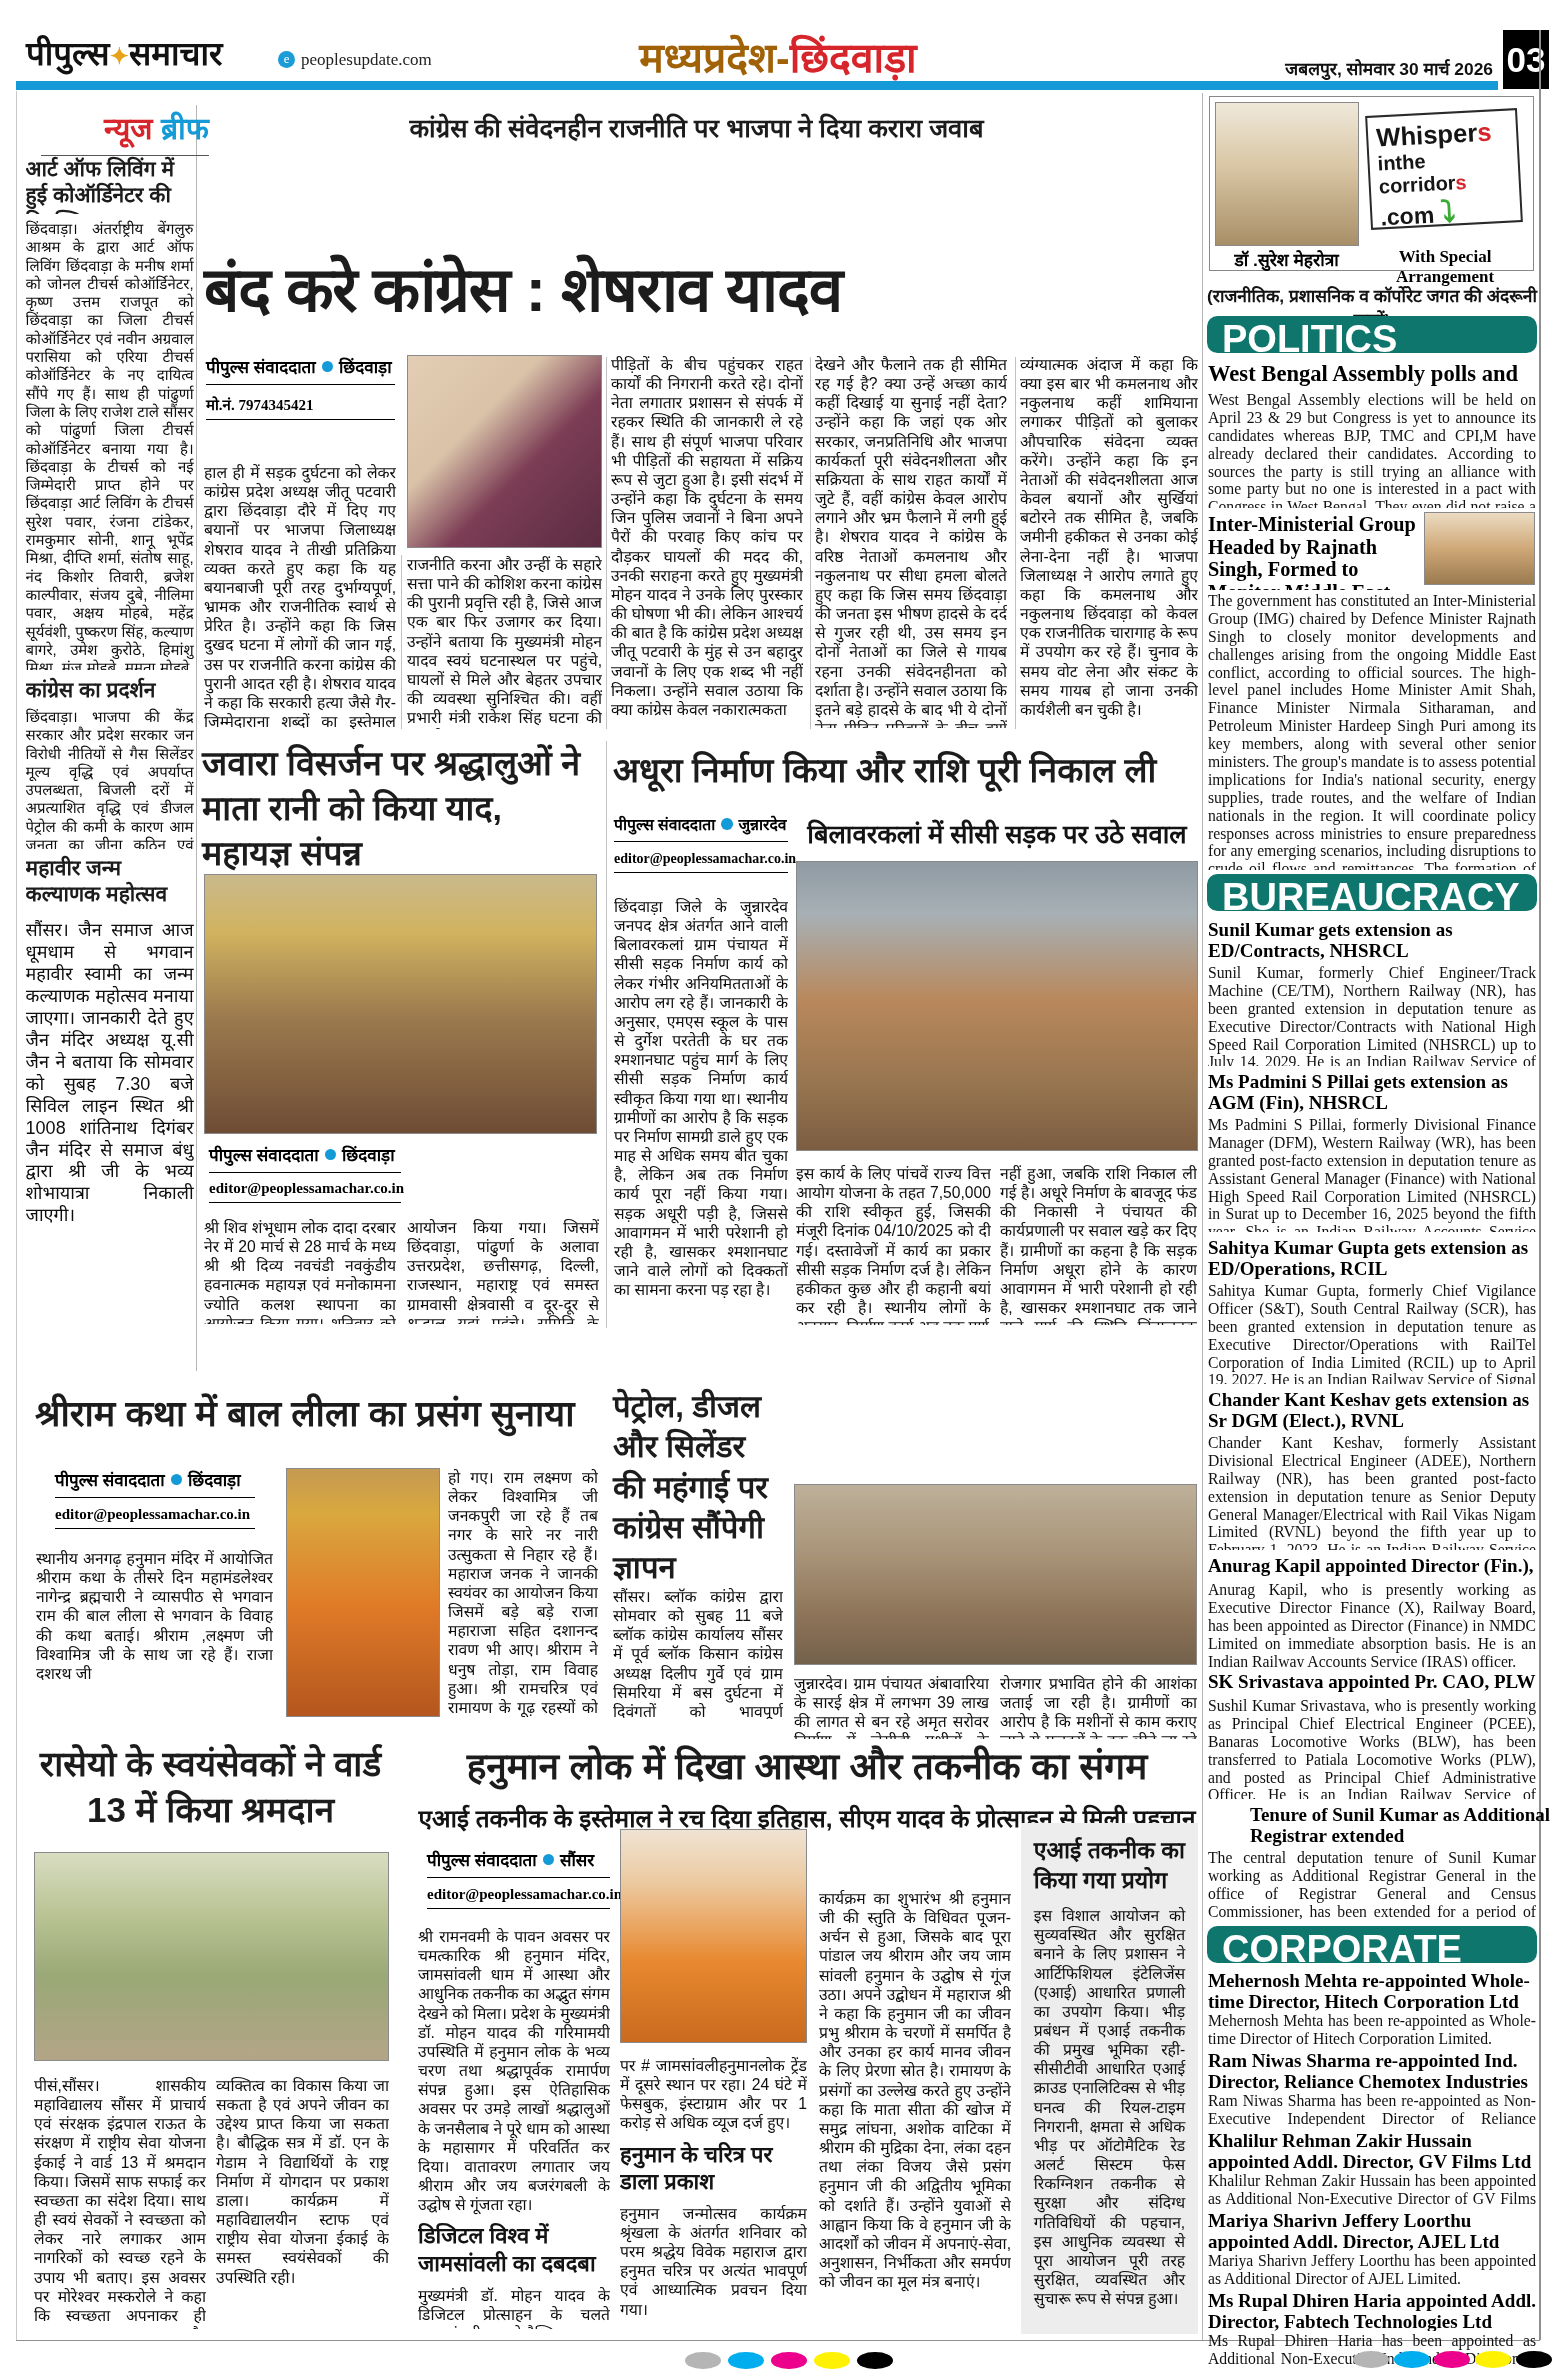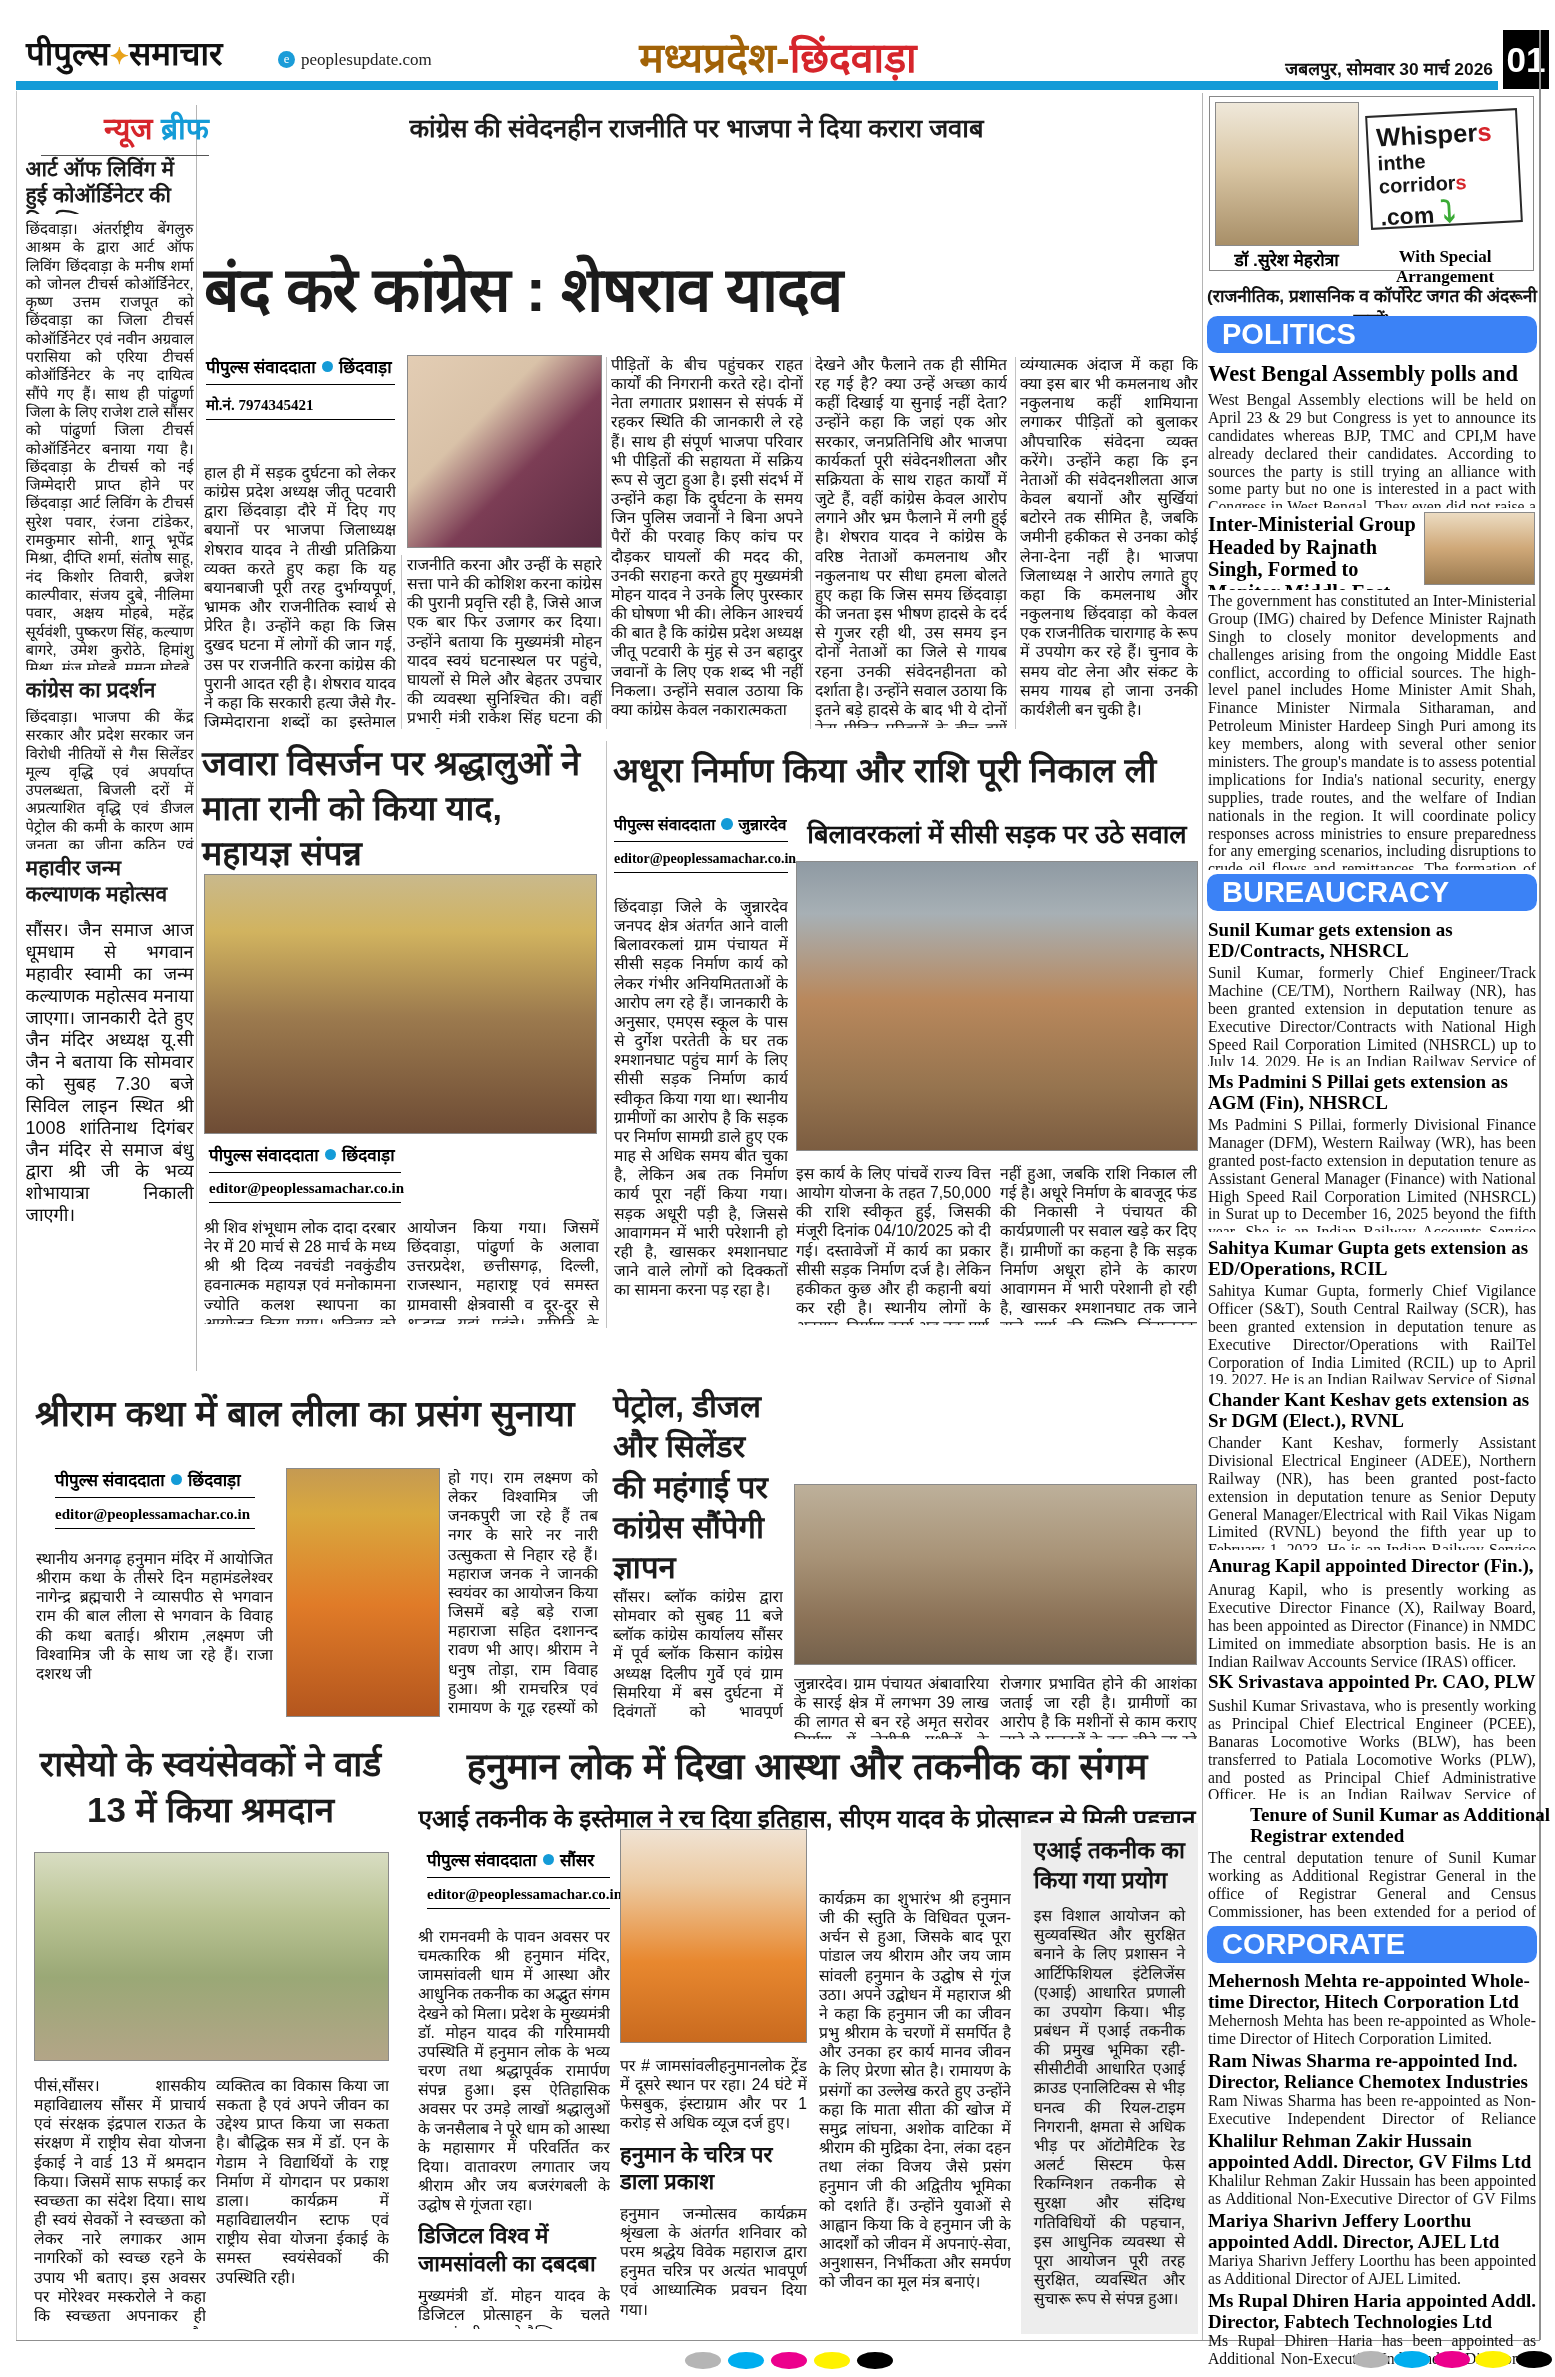--- a/index.html
+++ b/index.html
@@ -3,21 +3,21 @@
 <meta charset="utf-8">
 <style>
   html,body{margin:0;padding:0;background:#ddd;}
   .page{position:relative;width:1555px;height:2377px;background:#fff;font-family:"Liberation Sans",sans-serif;overflow:hidden;}
   .abs{position:absolute;}
   .col{position:absolute;overflow:hidden;}
   .hbody{font-size:15.7px;line-height:1.22;text-align:justify;color:#0d0d0d;}
   .ebody{font-family:"Liberation Serif",serif;font-size:15.7px;line-height:1.14;text-align:justify;color:#111;}
   .etitle{font-family:"Liberation Serif",serif;font-weight:bold;font-size:19px;line-height:1.12;color:#000;}
   .hl{font-weight:bold;color:#1c1c1c;}
-  .bar{background:#3b82f6;color:#fff;font-weight:bold;font-size:29px;border-radius:10.5px;padding:2.3px 15px;box-sizing:border-box;}
+  .bar{background:#0f766e;color:#fff;font-weight:bold;font-size:38px;border-radius:10.5px;padding:2.3px 15px;box-sizing:border-box;}
   .byline{font-weight:bold;font-size:17px;color:#000;display:flex;align-items:center;gap:5.8px;border-bottom:1.7px solid #000;padding-bottom:5.8px;}
   .dot{width:11.6px;height:11.6px;border-radius:50%;background:#149bd7;flex:0 0 auto;}
   .email{font-family:"Liberation Serif",serif;font-weight:bold;font-size:15px;border-bottom:1.7px solid #000;padding-bottom:4.6px;color:#000;}
   .subh{font-weight:bold;color:#131313;}
   .ph{border:0.6px solid #8a8a8a;box-sizing:border-box;}
   .vline{position:absolute;width:1.2px;background:#9a9a9a;}
   .hline{position:absolute;height:1.2px;background:#9a9a9a;}
   .graybox{background:#ededed;}
   .mark{position:absolute;width:36px;height:17.4px;border-radius:50%;}
   .wlogo{border:2.3px solid #2a2a2a;transform:rotate(-3deg);background:#fff;font-weight:bold;color:#151515;}
@@ -30,21 +30,21 @@
 
   <div class="abs" style="left:26px;top:30px;width:244px;height:46px;font-size:33px;font-weight:bold;color:#111;">
     <span>पीपुल्स</span><span style="color:#e8a21a;font-size:23px;vertical-align:middle;">✦</span><span>समाचार</span>
   </div>
   <div class="abs" style="left:278px;top:51px;width:17.4px;height:17.4px;border-radius:50%;background:#1b9cd8;color:#fff;font-size:12.8px;text-align:center;line-height:17.4px;font-family:'Liberation Serif',serif;">e</div>
   <div class="abs" style="left:301px;top:50px;width:174px;height:21px;font-family:'Liberation Serif',serif;font-size:17px;color:#222;">peoplesupdate.com</div>
   <div class="abs" style="left:592px;top:28px;width:372px;height:52px;font-size:41px;font-weight:bold;text-align:center;">
     <span style="color:#a16207;">मध्यप्रदेश-</span><span class="reds">छिंदवाड़ा</span>
   </div>
   <div class="abs" style="left:1249px;top:56px;width:244px;height:23px;font-size:17.4px;font-weight:bold;text-align:right;color:#111;">जबलपुर, सोमवार 30 मार्च 2026</div>
-  <div class="abs" style="left:1503px;top:30px;width:46px;height:59px;background:#000;color:#fff;font-size:35px;font-weight:bold;text-align:center;line-height:59px;">01</div>
+  <div class="abs" style="left:1503px;top:30px;width:46px;height:59px;background:#000;color:#fff;font-size:35px;font-weight:bold;text-align:center;line-height:59px;">03</div>
   <div class="abs" style="left:16.3px;top:81px;width:1482px;height:9.3px;background:#149bd7;"></div>
 
   <div class="vline" style="left:16.3px;top:91px;height:2250px;background:#c9c9c9;"></div>
   <div class="vline" style="left:1539px;top:30px;height:2310px;width:1.7px;background:#8f8f8f;"></div>
   <div class="hline" style="left:16.3px;top:2340px;width:1524px;background:#8f8f8f;"></div>
   <div class="vline" style="left:196px;top:105px;height:1266px;background:#b5b5b5;"></div>
   <div class="vline" style="left:1202px;top:93px;height:2247px;background:#b5b5b5;"></div>
 
   <div class="abs" style="left:41px;top:107px;width:168px;height:37px;font-size:30px;font-weight:bold;border-bottom:1.7px solid #555;padding-bottom:11px;text-align:right;">
     <span class="reds">न्यूज</span> <span style="color:#149bd7;">ब्रीफ</span>

